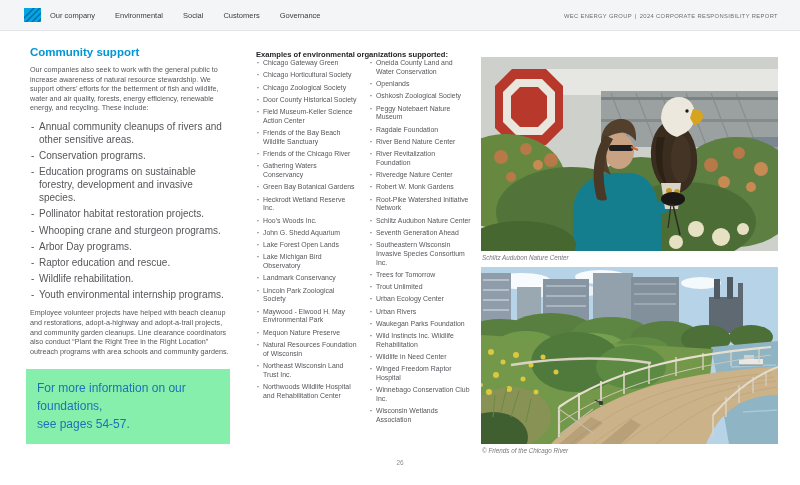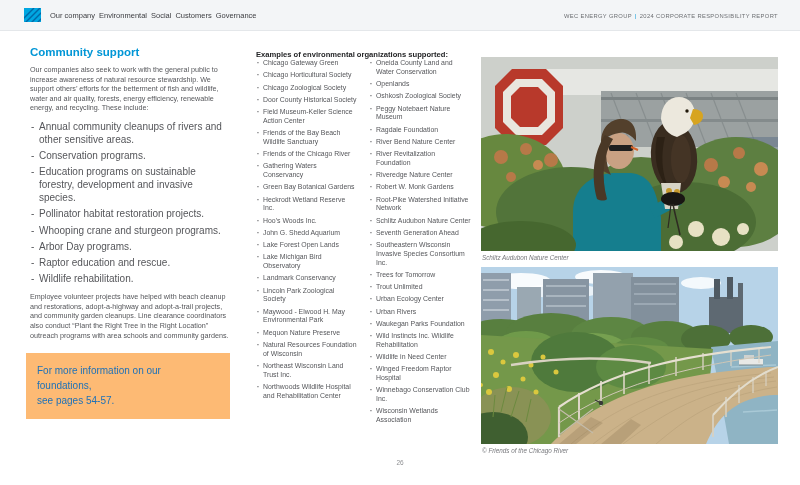--- a/index.html
+++ b/index.html
@@ -3,35 +3,35 @@
 <meta charset="utf-8">
 <style>
   * { box-sizing: border-box; margin: 0; padding: 0; }
   html,body { background:#ffffff; }
   body { font-family: "Liberation Sans", sans-serif; }
   .page { position:relative; width:800px; height:485px; background:#ffffff; overflow:hidden; }
 
   
   .topbar { position:absolute; left:0; top:0; width:800px; height:31px; background:#f3f5f7; border-bottom:1px solid #e4e7ea; }
   .logo { position:absolute; left:24px; top:8px; width:17px; height:14px; display:block; }
-  .nav { position:absolute; left:50px; top:0; height:31px; display:flex; align-items:center; gap:4px; }
+  .nav { position:absolute; left:50px; top:0; height:31px; display:flex; align-items:center; gap:20px; }
   .nav-item { font-size:7.5px; color:#3c3d41; cursor:pointer; white-space:nowrap; }
   .report-title { position:absolute; right:22px; top:0; height:31px; display:flex; align-items:center; gap:3px;
                   font-size:5.8px; letter-spacing:.35px; color:#6c6e72; text-transform:uppercase; white-space:nowrap; }
   .report-title .divider { color:#0096d6; }
 
   
   .article { position:absolute; left:30px; top:46px; width:200px; }
   .article h1 { font-size:11.5px; font-weight:bold; color:#0096d6; margin-bottom:7px; }
   .article p { font-size:7.2px; line-height:1.33; color:#55565a; margin-bottom:7px; }
   .bullets { margin:2px 0 7px 0; }
   .bullet-item { position:relative; font-size:10px; line-height:1.3; color:#55565a; padding-left:9px; margin-bottom:3.2px; }
   .bullet-item::before { content:"-"; position:absolute; left:1px; top:0; color:#55565a; }
-  .callout { margin-top:13px; margin-left:-4px; width:204px; background:#fdba74; padding:10px 20px 11px 11px;
-             font-size:10px; line-height:1.5; color:#1d71b8; cursor:pointer; }
+  .callout { margin-top:13px; margin-left:-4px; width:204px; background:#86efac; padding:10px 20px 11px 11px;
+             font-size:12px; line-height:1.5; color:#1d71b8; cursor:pointer; }
 
   
   .orgs { position:absolute; left:256px; top:50px; width:216px; }
   .orgs h2 { font-size:7.6px; font-weight:bold; color:#242527; margin-bottom:0; }
   .org-cols { display:flex; gap:11px; }
   .org-col { width:102px; }
   .org-item { position:relative; font-size:6.9px; line-height:1.26; color:#55565a; padding-left:7px; margin-bottom:3.6px; }
   .org-item::before { content:"\00b7"; position:absolute; left:1px; top:0; color:#55565a; font-weight:bold; }
 
   
@@ -102,20 +102,21 @@
 
         <div class="bullet-item">Whooping crane and sturgeon programs.</div>
 
         <div class="bullet-item">Arbor Day programs.</div>
 
         <div class="bullet-item">Raptor education and rescue.</div>
 
 
         <div class="bullet-item">Wildlife rehabilitation.</div>
 
+        <div class="bullet-item">Youth environmental internship programs.</div>
       </div>
     <p>Employee volunteer projects have helped with beach cleanup and restorations, adopt-a-highway and adopt-a-trail projects, and community garden cleanups. Line clearance coordinators also conduct “Plant the Right Tree in the Right Location” outreach programs with area schools and community gardens.</p>
     <div class="callout">
       <span>For more information on our foundations,</span><br>
       <span>see pages 54-57.</span>
     </div>
   </section>
 
   <section class="orgs">
     <h2>Examples of environmental organizations supported:</h2>

